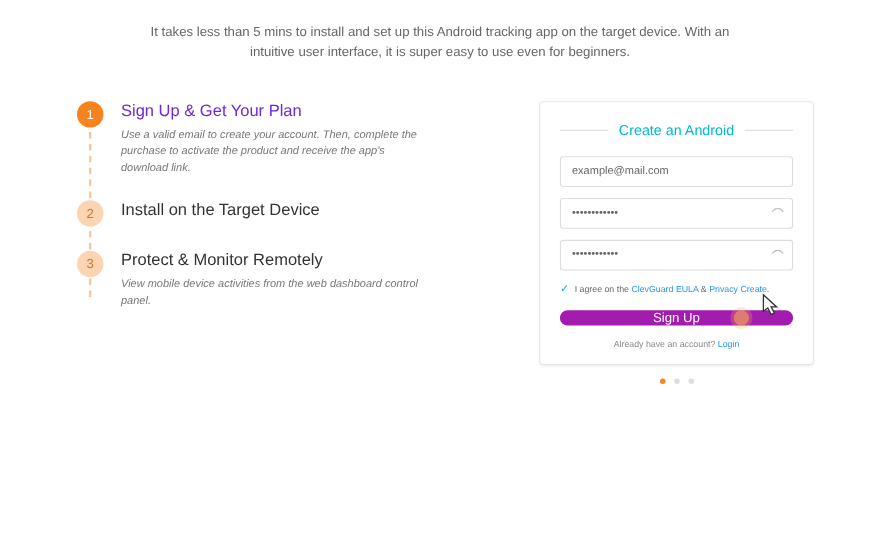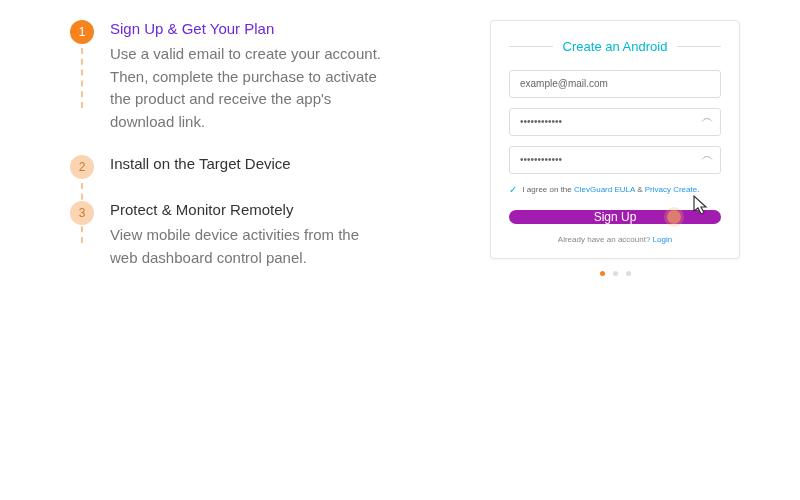--- a/index.html
+++ b/index.html
@@ -69,24 +69,25 @@
 }
 .step-body { flex: 1; }
 .step-title {
   font-size: 15px;
   font-weight: 500;
   margin-bottom: 6px;
 }
 .step-title.active { color: #6d28d9; }
 .step-title.inactive { color: #333; }
 .step-desc {
-  font-size: 15px;
+  font-size: 10px;
   color: #777;
   line-height: 1.5;
   max-width: 280px;
+  font-style: italic;
 }
 .form-col {
   width: 250px;
 }
 .form-card {
   border: 1px solid #e5e5e5;
   border-radius: 4px;
   padding: 18px 18px 14px 18px;
   background: #fff;
   box-shadow: 0 1px 3px rgba(0,0,0,0.05);
@@ -190,20 +191,21 @@
   height: 5px;
   border-radius: 50%;
   background: #ddd;
 }
 .dot.active { background: #f5841f; }
 </style>
 </head>
 <body>
 
 <div class="container">
+  <p class="subtitle">It takes less than 5 mins to install and set up this Android tracking app on the target device. With an intuitive user interface, it is super easy to use even for beginners.</p>
 
   <div class="content-row">
     <div class="steps-col">
 
       <div class="step">
         <div class="step-num active">1</div>
         <div class="step-connector"></div>
         <div class="step-body">
           <div class="step-title active">Sign Up &amp; Get Your Plan</div>
           <div class="step-desc">Use a valid email to create your account. Then, complete the purchase to activate the product and receive the app's download link.</div>

